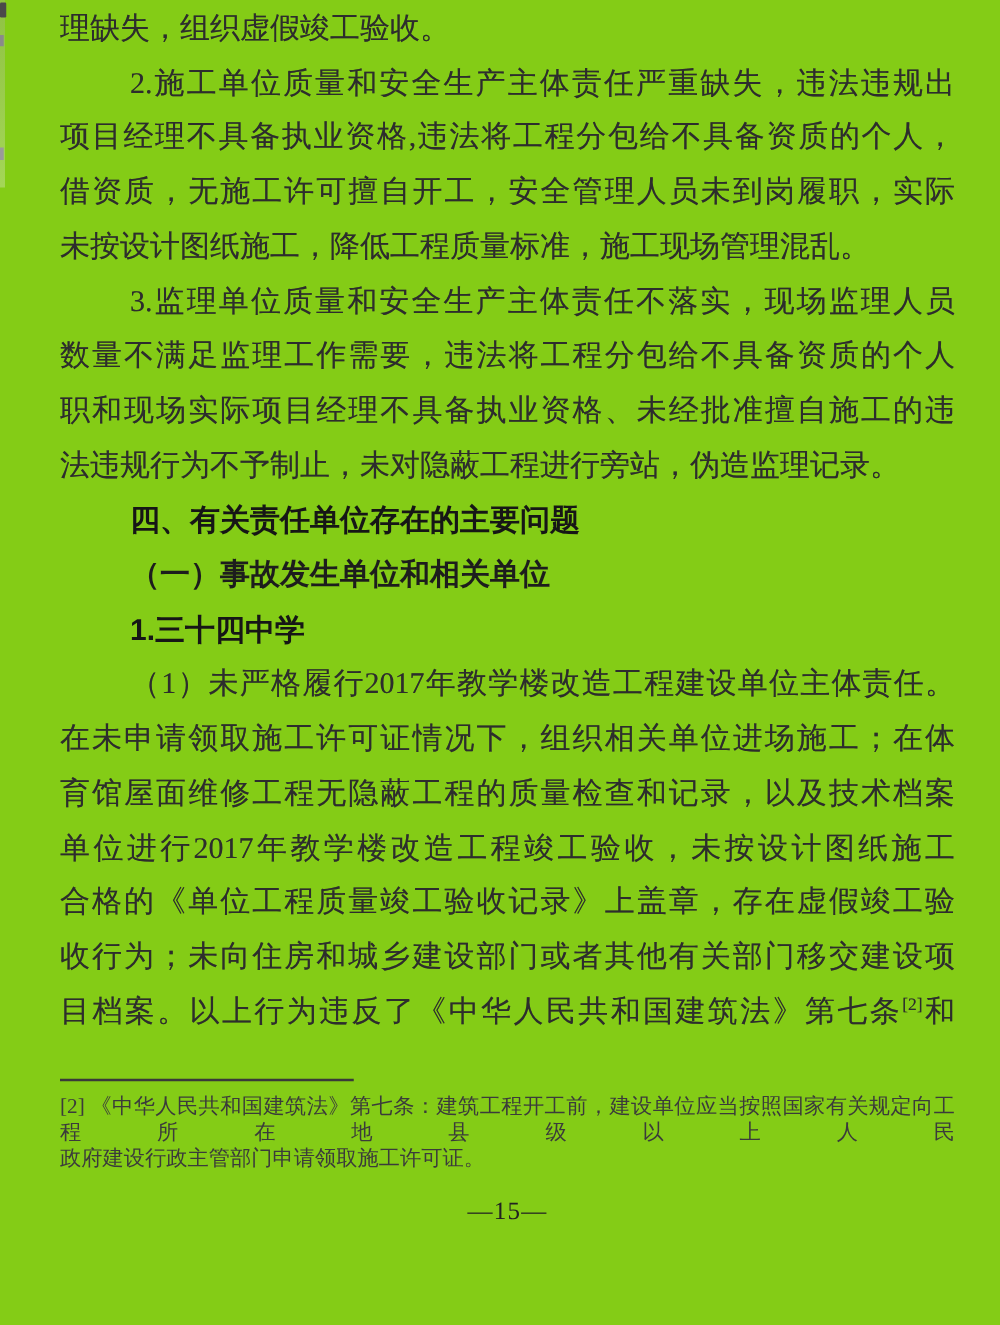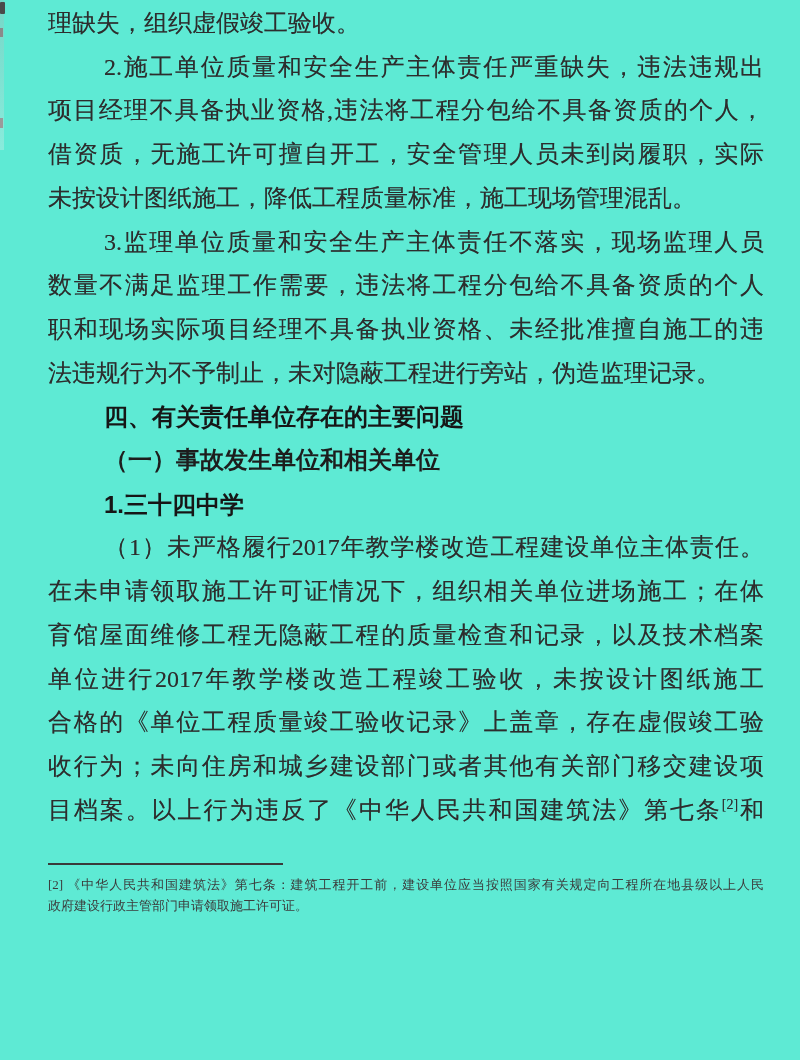--- a/index.html
+++ b/index.html
@@ -4,21 +4,21 @@
 <style>
   html, body { margin: 0; padding: 0; }
   body {
     width: 800px; height: 1060px;
     background: #ffffff;
     font-family: "Liberation Serif", "DejaVu Serif", serif;
   }
   .page {
     position: relative;
     width: 800px; height: 1060px;
-    background: #5eead4;
+    background: #84cc16;
     overflow: hidden;
   }
   .content {
     position: relative;
     padding: 2px 36px 0 48px; 
     width: 716px;
     color: #2d2d2d;
     font-size: 24px;
     line-height: 43.7px;
     text-shadow: 0 0 0.5px rgba(45,45,45,0.5);
@@ -44,21 +44,21 @@
     line-height: 0;
   }
   .fnsep {
     margin-top: 31px;
     width: 235px;
     border-top: 2px solid #3a3a3a;
     height: 0;
   }
   .footnote {
     margin-top: 9px;
-    font-size: 13px;
+    font-size: 17px;
     line-height: 21px;
     color: #3b3b3b;
     text-shadow: none;
   }
   .fnl { }
   .fnl.jf { text-align: justify; text-align-last: justify; }
   .pagenum {
     margin-top: 20px;
     text-align: center;
     text-align-last: center;
@@ -109,14 +109,15 @@
     <div class="ln jf">收行为；未向住房和城乡建设部门或者其他有关部门移交建设项</div>
     <div class="ln jf"><span>目档案。以上行为违反了《中华人民共和国建筑法》第七条</span><sup class="fnref">[2]</sup><span>和</span></div>
 
     <div class="fnsep"></div>
 
     <div class="footnote">
       <div class="fnl jf">[2] 《中华人民共和国建筑法》第七条：建筑工程开工前，建设单位应当按照国家有关规定向工程所在地县级以上人民</div>
       <div class="fnl">政府建设行政主管部门申请领取施工许可证。</div>
     </div>
 
+    <div class="pagenum">—15—</div>
   </main>
 </div>
 
 </body></html>

